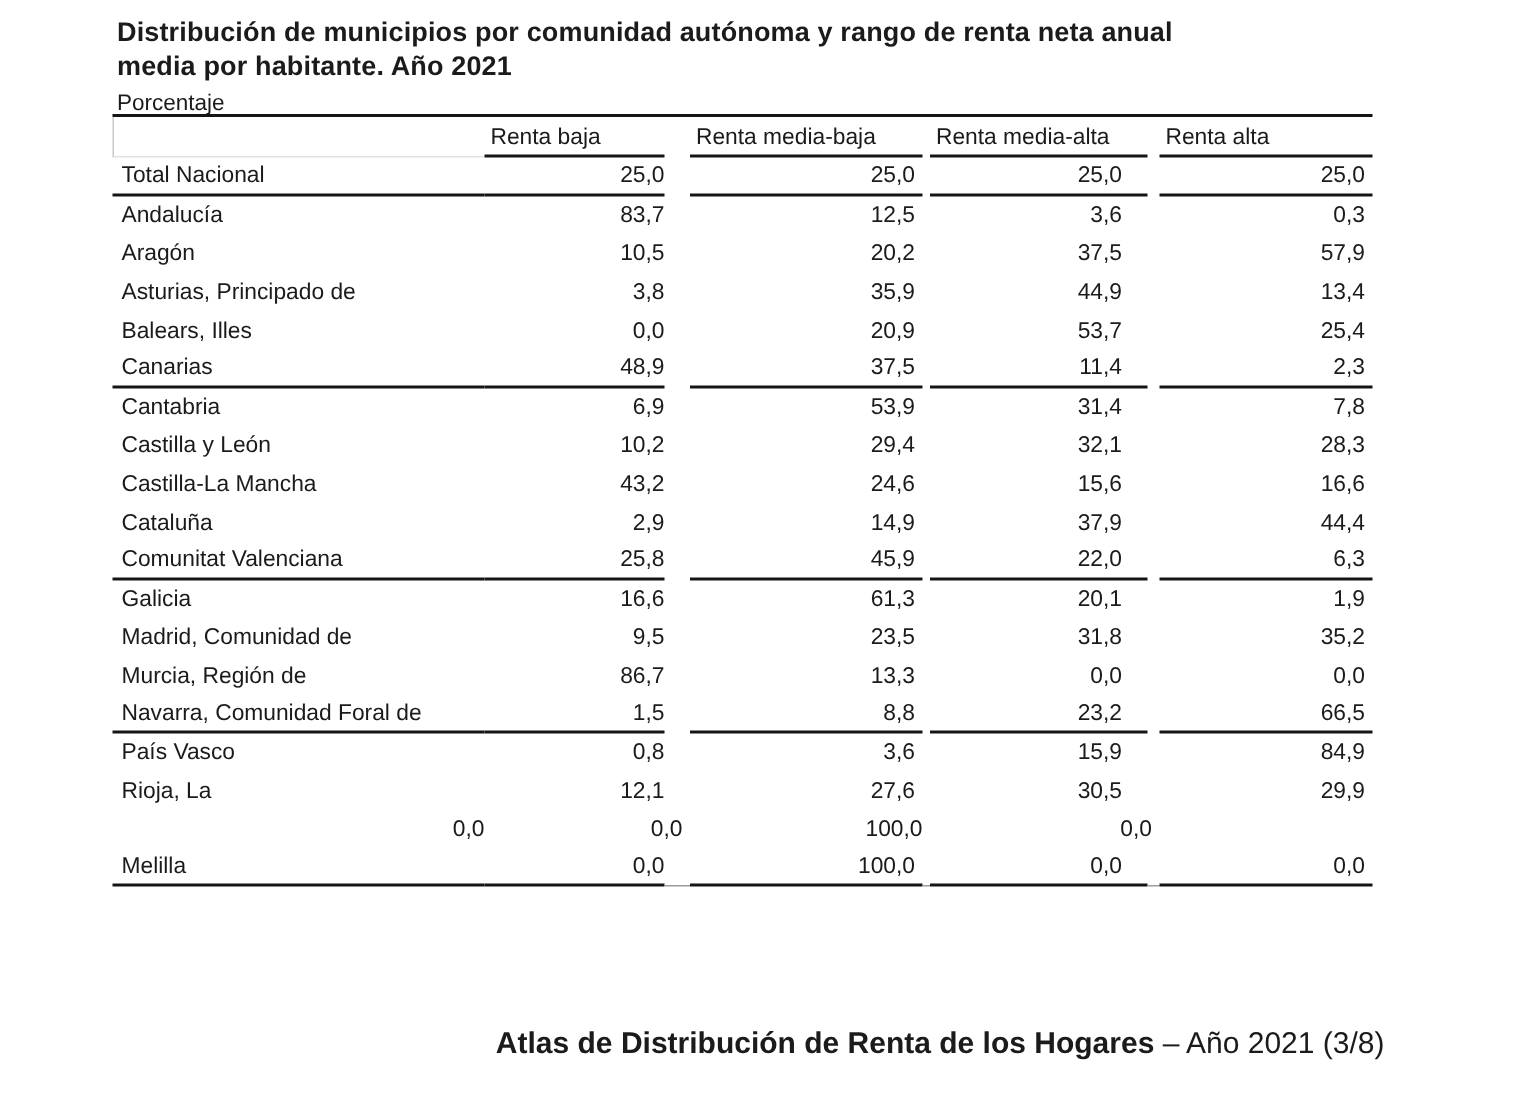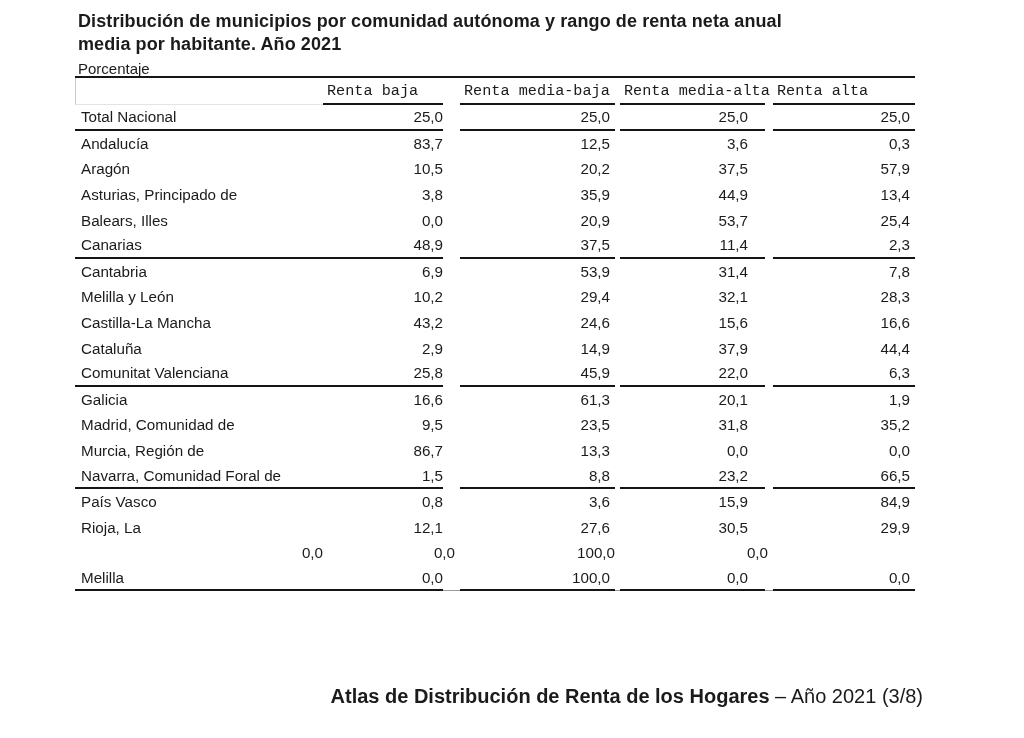--- a/index.html
+++ b/index.html
@@ -34,21 +34,20 @@
     border-bottom: 1px solid #e3e3e3;
     box-sizing: border-box;
   }
   .hrow .hcell {
     font-size: 15.2px;
     display: flex; align-items: flex-end;
     padding: 0 0 3px 4px;
     border-bottom: 2px solid #151515;
     box-sizing: border-box;
     white-space: nowrap;
-    font-family: Liberation Mono, monospace;
   }
   .hrow .hgap { }
   .row {
     height: 25.6px;
     font-size: 15.2px;
     align-items: center;
     box-sizing: border-box;
   }
   .cell { height: 100%; display: flex; align-items: center; box-sizing: border-box; }
   .cell.name { padding-left: 6px; white-space: nowrap; text-align: right; }
@@ -159,21 +158,21 @@
         <div class="cell b num n1">6,9</div>
         <div class="cell g"></div>
         <div class="cell b num n2">53,9</div>
         <div class="cell g"></div>
         <div class="cell b num n3">31,4</div>
         <div class="cell g"></div>
         <div class="cell b num n4">7,8</div>
       </div>
 
       <div class="grid-row row">
-        <div class="cell b name">Melilla y León</div>
+        <div class="cell b name">Castilla y León</div>
         <div class="cell b num n1">10,2</div>
         <div class="cell g"></div>
         <div class="cell b num n2">29,4</div>
         <div class="cell g"></div>
         <div class="cell b num n3">32,1</div>
         <div class="cell g"></div>
         <div class="cell b num n4">28,3</div>
       </div>
 
       <div class="grid-row row">

